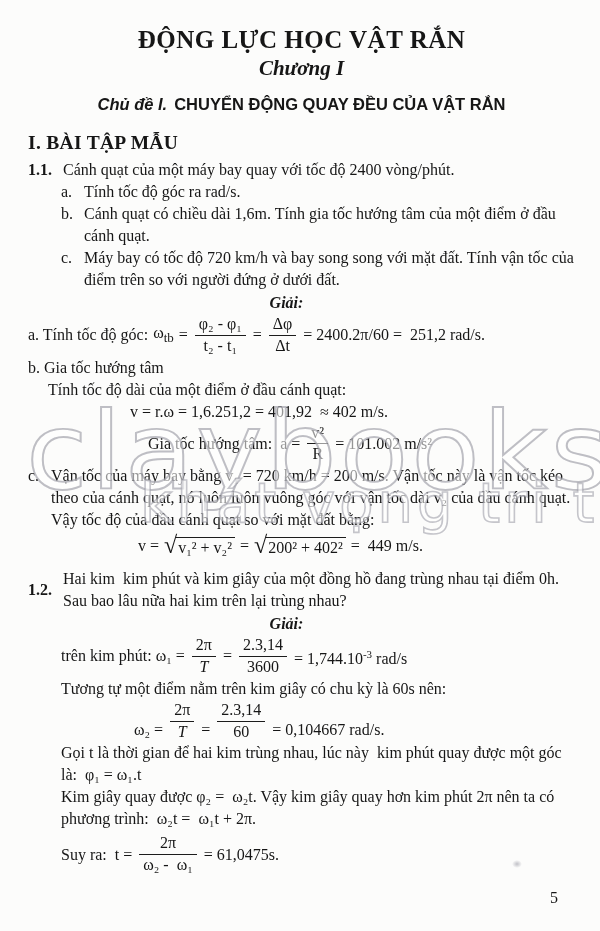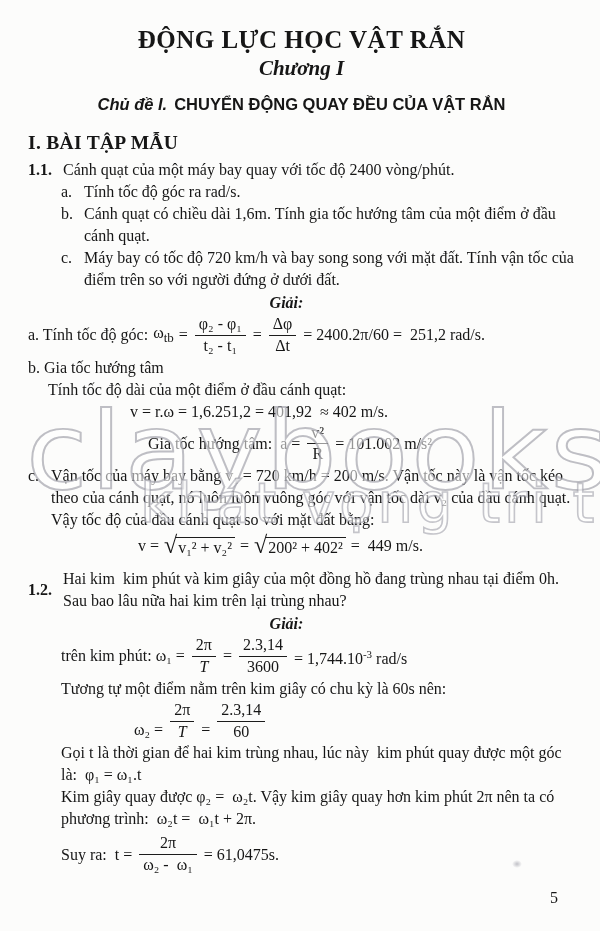--- a/index.html
+++ b/index.html
@@ -157,20 +157,21 @@
     <span class="pre">ω₂ =</span>
     <span class="frac">
       <span class="fn">2π</span>
       <span class="fd i">T</span>
     </span>
     <span>=</span>
     <span class="frac">
       <span class="fn">2.3,14</span>
       <span class="fd">60</span>
     </span>
+    <span class="pre">= 0,104667 rad/s.</span>
   </div>
   <div class="line pre ml1">Gọi t là thời gian để hai kim trùng nhau, lúc này  kim phút quay được một góc là:  φ₁ = ω₁.t</div>
   <div class="line pre ml1">Kim giây quay được φ₂ =  ω₂t. Vậy kim giây quay hơn kim phút 2π nên ta có</div>
   <div class="line pre ml1">phương trình:  ω₂t =  ω₁t + 2π.</div>
   <div class="fline ml1" style="margin-top:5px;">
     <span class="pre">Suy ra:  t =</span>
     <span class="frac">
       <span class="fn">2π</span>
       <span class="fd pre">ω₂ -  ω₁</span>
     </span>

